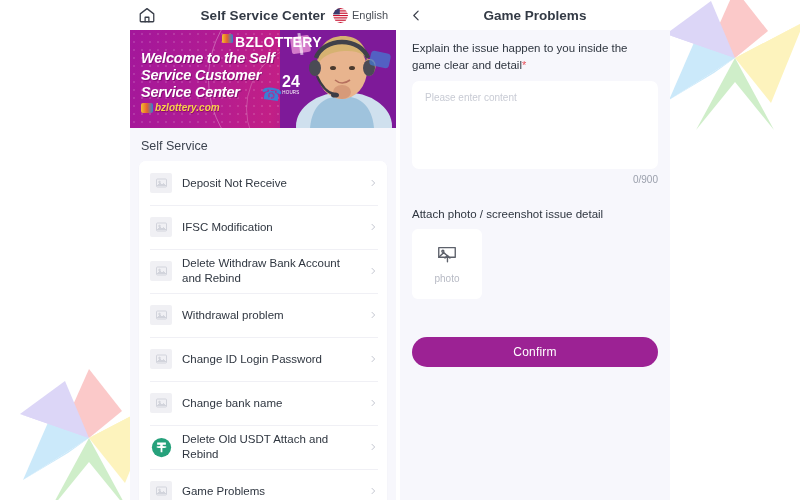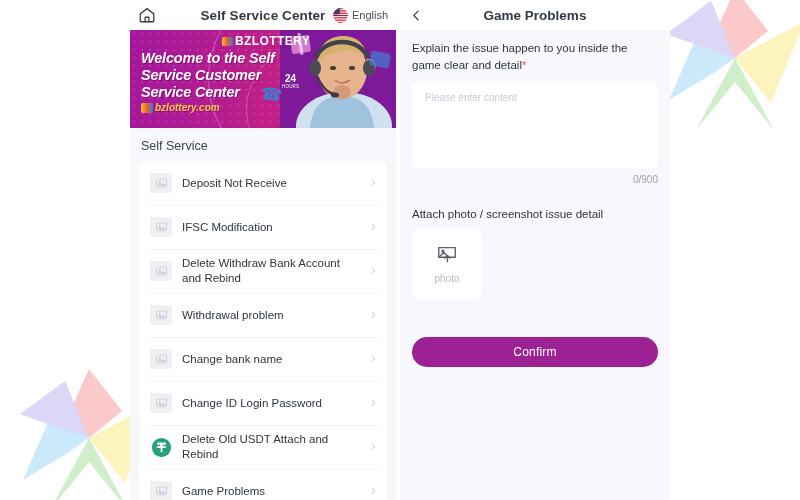--- a/index.html
+++ b/index.html
@@ -97,26 +97,26 @@
   .banner-arc2 {
     position: absolute;
     left: 116px; top: 14px;
     width: 128px; height: 128px;
     border: 1px solid rgba(255,255,255,0.22);
     border-radius: 50%;
   }
   .banner-logo-top {
     position: absolute;
     left: 92px; top: 4px;
-    font-size: 12px;
+    font-size: 14px;
     font-weight: bold;
     color: #ffffff;
     letter-spacing: 0.4px;
     display: flex;
-    align-items: center;
+    align-items: flex-start;
     gap: 2px;
   }
   .logo-mark {
     width: 11px; height: 9px;
     background: linear-gradient(90deg,#f2c230 0%,#e8622b 45%,#2f7fd6 100%);
     border-radius: 1.5px;
     display: inline-block;
   }
   .banner-heading {
     position: absolute;
@@ -146,21 +146,21 @@
     width: 12px; height: 10px;
     background: linear-gradient(90deg,#f2c230 0%,#e8622b 50%,#2f7fd6 100%);
     border-radius: 2px;
   }
   .banner-24 {
     position: absolute;
     left: 152px; top: 44px;
     text-align: center;
     color: #ffffff;
   }
-  .banner-24 .n { font-size: 10px; font-weight: bold; line-height: 1; }
+  .banner-24 .n { font-size: 16px; font-weight: bold; line-height: 1; }
   .banner-24 .u { font-size: 4.5px; letter-spacing: 0.2px; }
   .banner-phone {
     position: absolute;
     left: 131px; top: 54px;
     font-size: 17px;
     color: #3b7fd4;
     transform: rotate(8deg);
   }
   .banner-photo {
     position: absolute;
@@ -515,35 +515,35 @@
       </div>
 
       <div class="list-row">
         <span class="row-icon">
           <svg width="13" height="12" viewBox="0 0 24 24" fill="none" stroke="#d2d4dc" stroke-width="2">
             <rect x="2" y="4" width="20" height="16" rx="2"></rect>
             <circle cx="8" cy="10" r="1.6" fill="#d2d4dc"></circle>
             <path d="M3 18l6-6 4 4 3-3 5 5" fill="#d2d4dc"></path>
           </svg>
         </span>
-        <span class="row-label">Change bank name</span>
+        <span class="row-label">Change ID Login Password</span>
         <svg class="chev" viewBox="0 0 24 24" fill="none" stroke="currentColor" stroke-width="2.4">
             <path d="M9 5l7 7-7 7"></path>
           </svg>
       </div>
 
       <div class="list-row">
         <span class="row-icon">
           <svg width="13" height="12" viewBox="0 0 24 24" fill="none" stroke="#d2d4dc" stroke-width="2">
             <rect x="2" y="4" width="20" height="16" rx="2"></rect>
             <circle cx="8" cy="10" r="1.6" fill="#d2d4dc"></circle>
             <path d="M3 18l6-6 4 4 3-3 5 5" fill="#d2d4dc"></path>
           </svg>
         </span>
-        <span class="row-label">Change ID Login Password</span>
+        <span class="row-label">Change bank name</span>
         <svg class="chev" viewBox="0 0 24 24" fill="none" stroke="currentColor" stroke-width="2.4">
             <path d="M9 5l7 7-7 7"></path>
           </svg>
       </div>
 
       <div class="list-row">
         <span class="row-icon usdt">
           <svg width="21" height="21" viewBox="0 0 24 24">
             <circle cx="12" cy="12" r="11" fill="#26a17b"></circle>
             <path d="M7 6.4h10v2.5h-3.6v1.3c2.6.12 4.5.62 4.5 1.2 0 .6-2.1 1.1-4.9 1.18v4.9h-2v-4.9C8.2 12.5 6.1 12 6.1 11.4c0-.58 1.9-1.08 4.5-1.2V8.9H7z" fill="#ffffff"></path>

